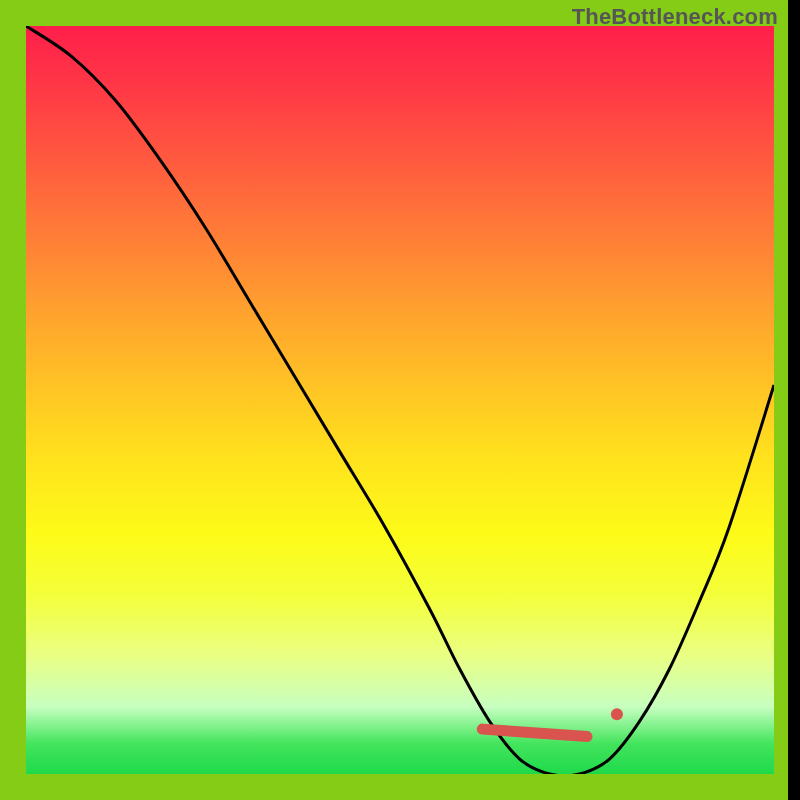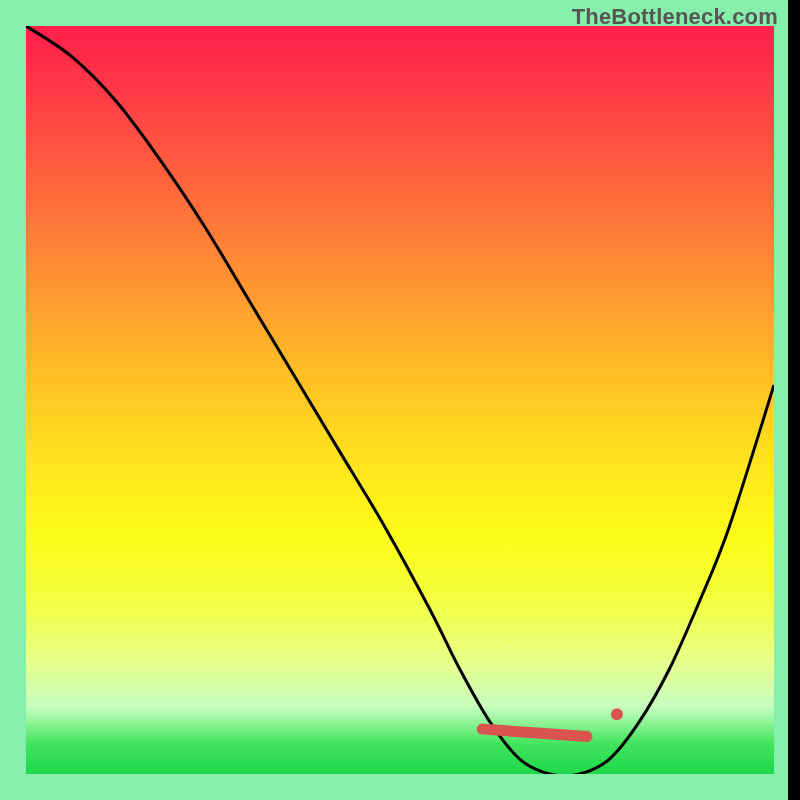--- a/index.html
+++ b/index.html
@@ -1,21 +1,21 @@
 <!DOCTYPE html>
 <html><head>
 <meta charset="utf-8">
 <style>
   * { margin: 0; padding: 0; box-sizing: border-box; }
   html, body { width: 800px; height: 800px; overflow: hidden; background: #000; }
   .container {
     position: relative;
     width: 788px;
     height: 800px;
-    background: #86efac;
+    background: #84cc16;
   }
   .plot-area {
     position: absolute;
     left: 26px;
     top: 26px;
     width: 748px;
     height: 748px;
     background: linear-gradient(to bottom,
       #ff1f4a 0%,
       #ff3746 8%,

